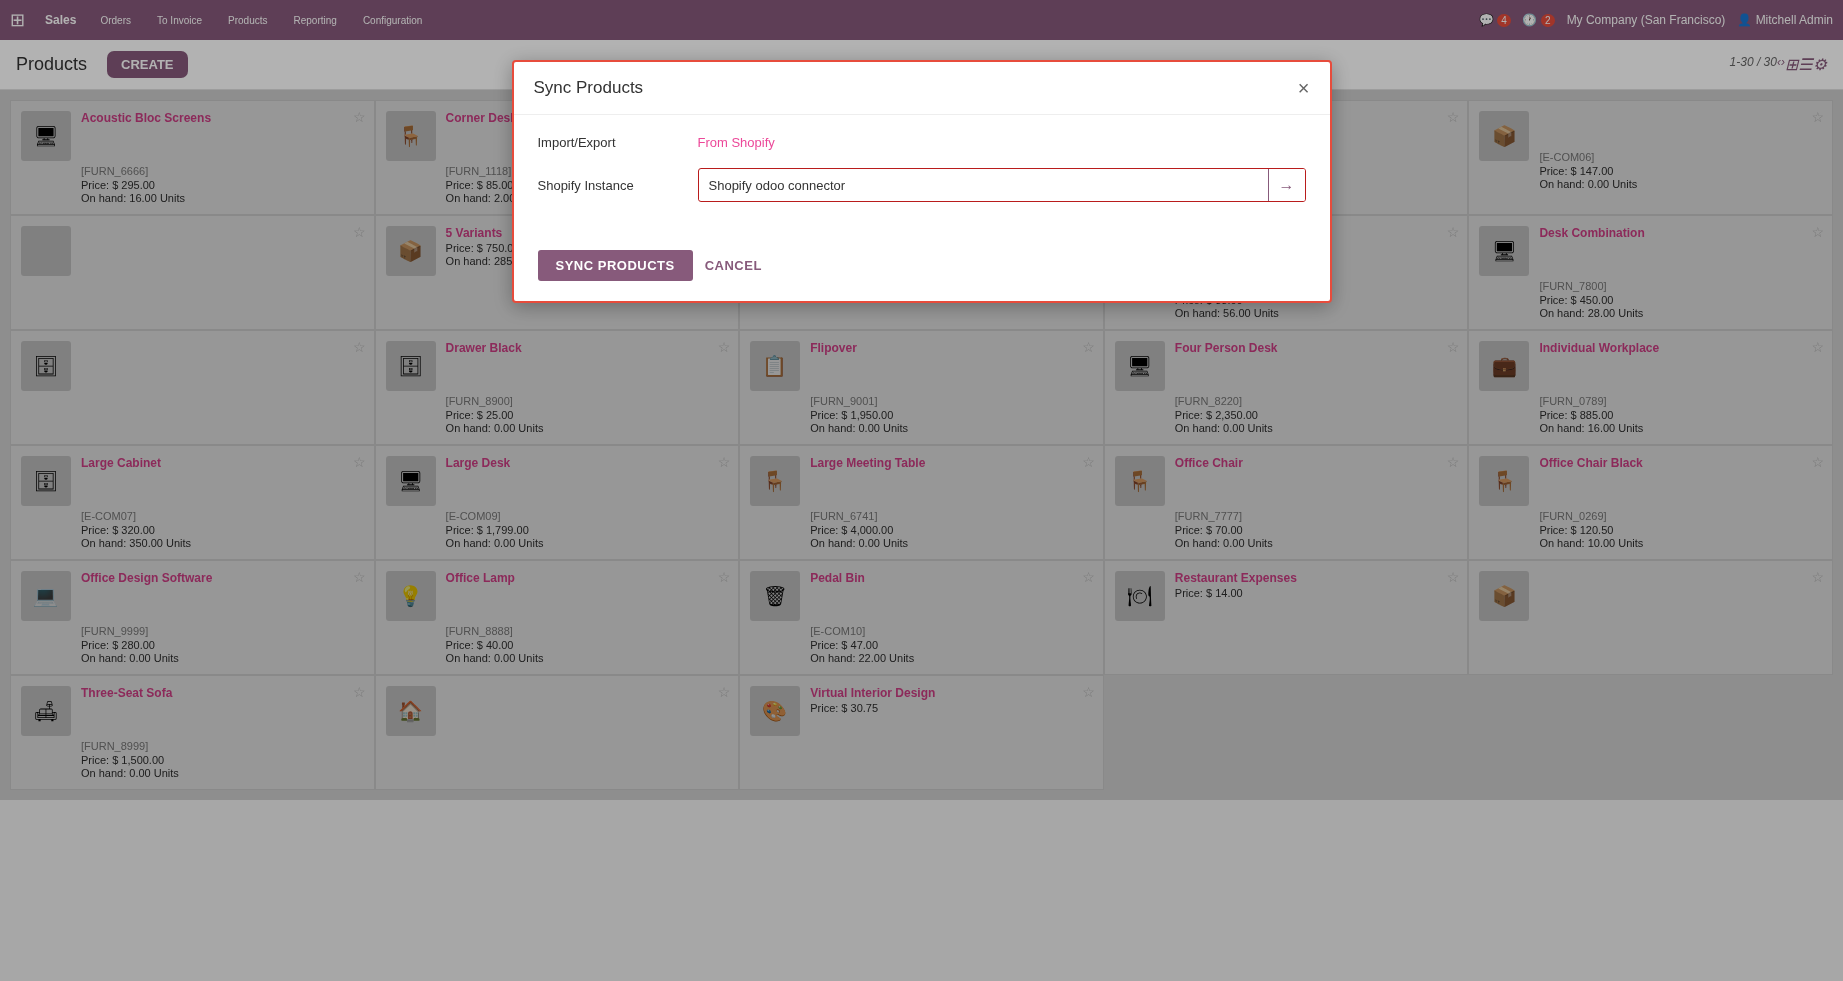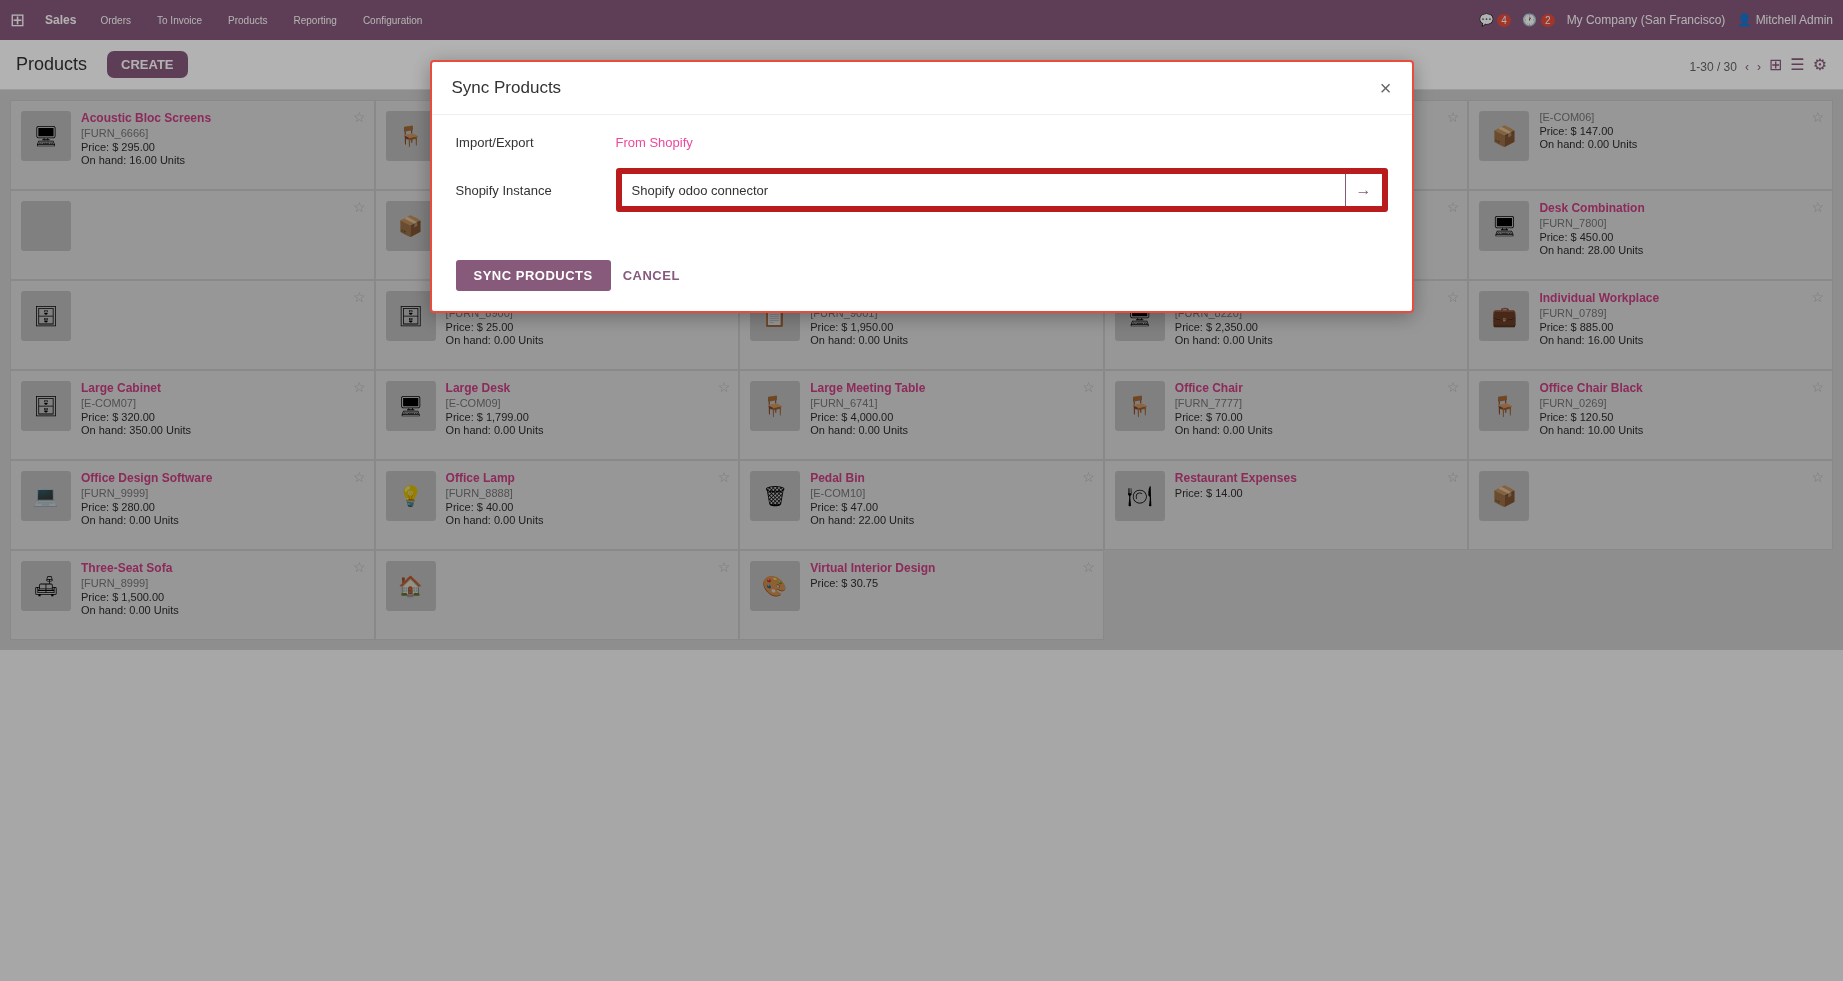--- a/index.html
+++ b/index.html
@@ -37,21 +37,21 @@
     .btn-create {
       background: #875a7b;
       color: #fff;
       border: none;
       border-radius: 7px;
       padding: 6px 14px;
       font-size: 13px;
       font-weight: 600;
       cursor: pointer;
     }
-    .subheader-right { margin-left: auto; display: flex; align-items: flex-end; gap: 8px; font-size: 12px; color: #666; }
+    .subheader-right { margin-left: auto; display: flex; align-items: flex-start; font-size: 12px; color: #666; font-style: italic; }
     .view-icon { cursor: pointer; color: #875a7b; font-size: 16px; }
 
     
     .products-area {
       position: relative;
       padding: 10px;
       display: grid;
       grid-template-columns: repeat(5, 1fr);
       gap: 0;
       background: #f0f0f0;
@@ -75,21 +75,21 @@
       background: #e8e8e8;
       border-radius: 3px;
       flex-shrink: 0;
       display: flex;
       align-items: center;
       justify-content: center;
       font-size: 20px;
     }
     .product-info { flex: 1; }
     .product-name { font-weight: 600; font-size: 12px; color: #ec4899; margin-bottom: 2px; }
-    .product-ref { font-size: 11px; color: #888; margin-bottom: 2px; }
+    .product-ref { font-size: 11px; color: #888; margin-bottom: 2px; margin-top: 40px; }
     .product-price { font-size: 11px; color: #333; margin-bottom: 1px; }
     .product-stock { font-size: 11px; color: #333; }
     .product-star { position: absolute; top: 8px; right: 8px; color: #ccc; font-size: 14px; cursor: pointer; }
 
     
     .overlay {
       position: fixed;
       top: 0; left: 0; right: 0; bottom: 0;
       background: rgba(0,0,0,0.3);
       z-index: 100;
@@ -97,21 +97,21 @@
       align-items: flex-start;
       justify-content: center;
       padding-top: 60px;
     }
 
     
     .modal {
       background: #fff;
       border-radius: 4px;
       box-shadow: 0 4px 20px rgba(0,0,0,0.3);
-      width: 984px;
+      width: 820px;
       max-width: 95vw;
       padding: 0;
       position: relative;
       border: 2px solid #e74c3c;
     }
     .modal-header {
       display: flex;
       align-items: center;
       justify-content: space-between;
       padding: 16px 20px;
@@ -140,21 +140,21 @@
       flex-shrink: 0;
     }
     .form-value {
       font-size: 13px;
       color: #ec4899;
     }
     .form-select-wrapper {
       flex: 1;
       display: flex;
       align-items: center;
-      border: 6px solid #b91c1c;
+      border: 1px solid #b91c1c;
       border-radius: 3px;
       overflow: hidden;
       position: relative;
     }
     .form-select {
       flex: 1;
       border: none;
       padding: 7px 10px;
       font-size: 13px;
       color: #333;

